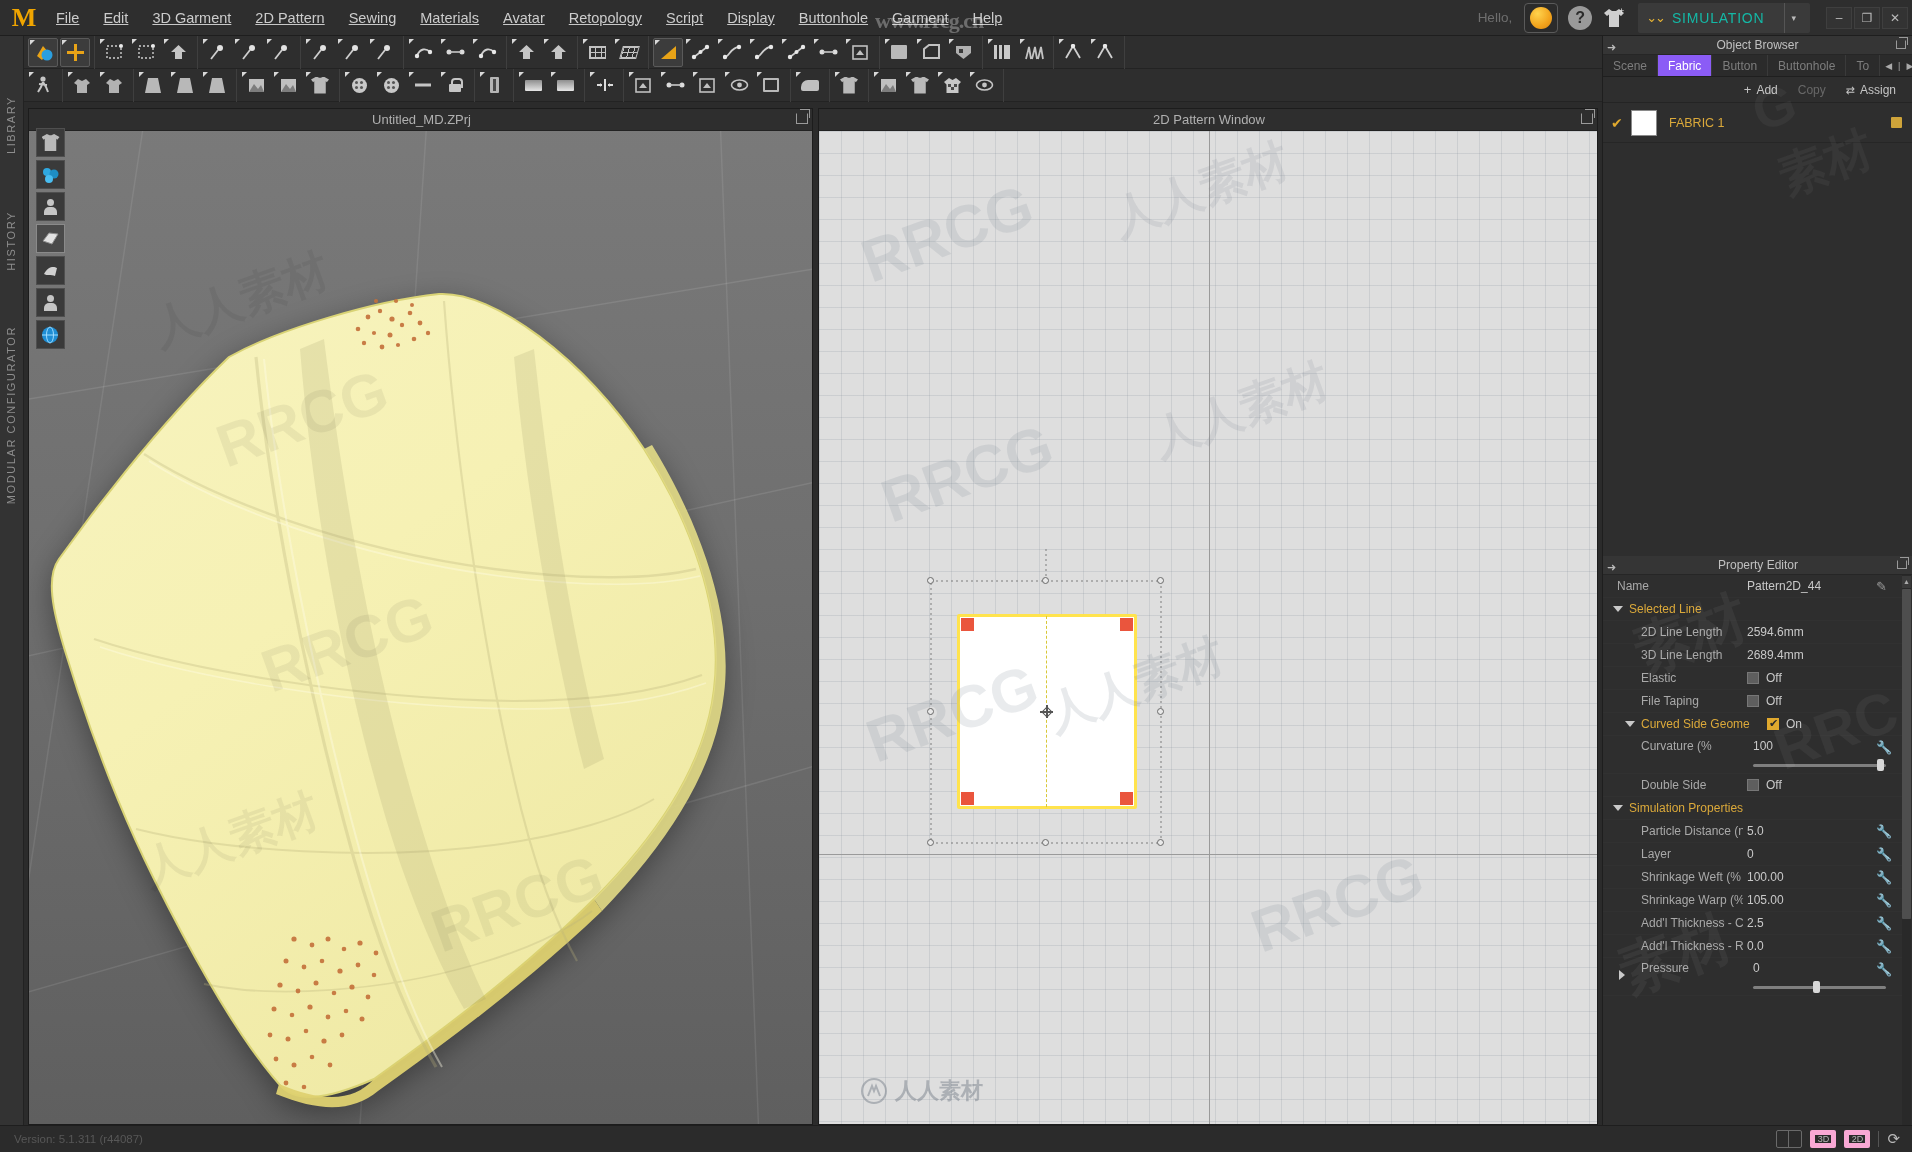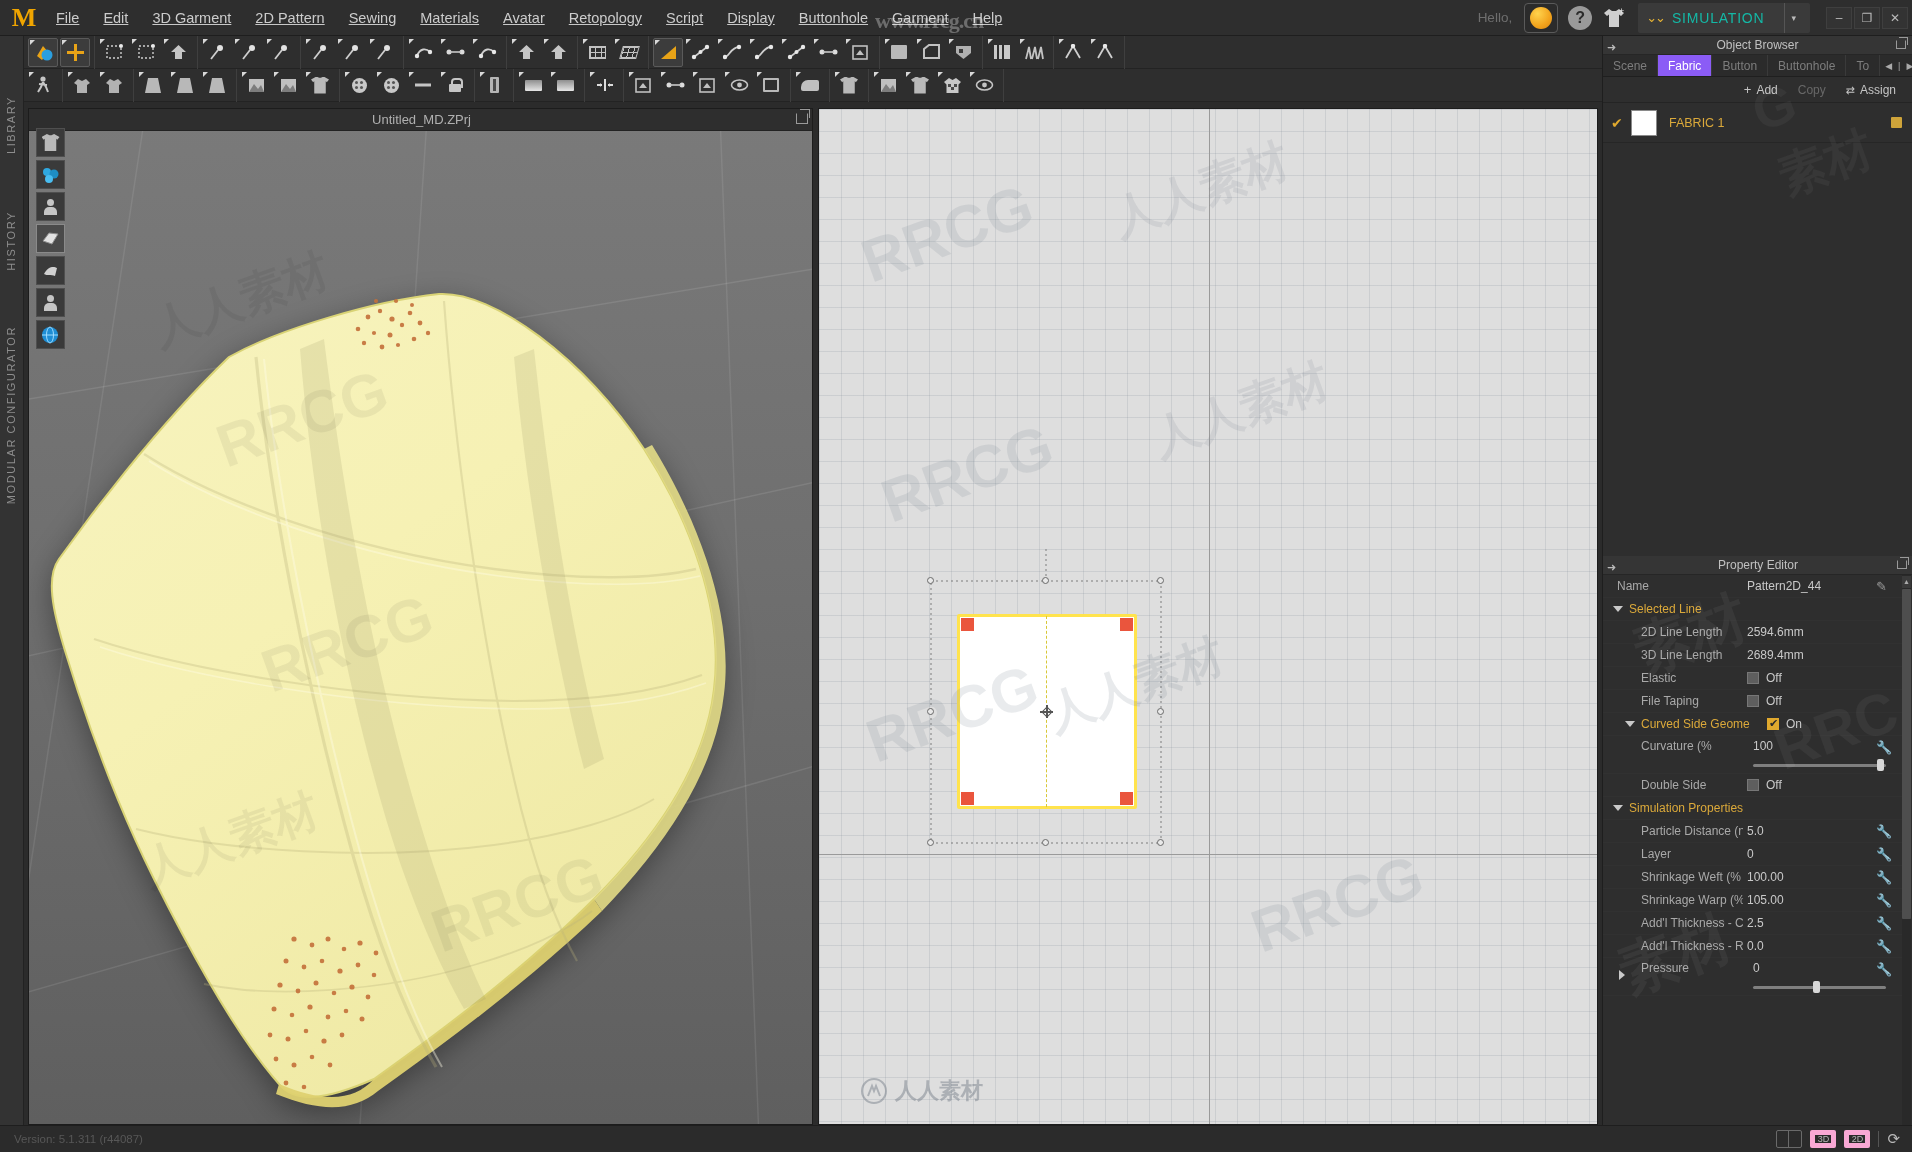--- a/index.html
+++ b/index.html
@@ -1039,20 +1039,24 @@
     <div class="pattern" style="left:138px;top:505px;width:180px;height:195px"></div>
     <div class="pcorner" style="left:142px;top:509px"></div>
     <div class="pcorner" style="left:301px;top:509px"></div>
     <div class="pcorner" style="left:142px;top:683px"></div>
     <div class="pcorner" style="left:301px;top:683px"></div>
     <div class="pmid" style="left:227px;top:507px;height:191px"></div>
     <div class="pivot" style="left:221px;top:596px">
       <div class="pivot-dia"></div>
     </div>
 
+    <div class="vp-title" style="left:0;top:0;width:780px">
+      <span>2D Pattern Window</span>
+      <span class="vp-pop"></span>
+    </div>
 
     <span class="wm" style="left:40px;top:90px;font-size:60px;color:rgba(120,130,140,0.16);transform:rotate(-20deg)">RRCG</span>
     <span class="wm" style="left:290px;top:50px;font-size:46px;color:rgba(120,130,140,0.15);transform:rotate(-20deg)">人人素材</span>
     <span class="wm" style="left:60px;top:330px;font-size:60px;color:rgba(120,130,140,0.16);transform:rotate(-20deg)">RRCG</span>
     <span class="wm" style="left:330px;top:270px;font-size:46px;color:rgba(120,130,140,0.15);transform:rotate(-20deg)">人人素材</span>
     <span class="wm" style="left:45px;top:570px;font-size:60px;color:rgba(120,130,140,0.16);transform:rotate(-20deg)">RRCG</span>
     <span class="wm" style="left:225px;top:545px;font-size:46px;color:rgba(120,130,140,0.17);transform:rotate(-20deg)">人人素材</span>
     <span class="wm" style="left:430px;top:760px;font-size:60px;color:rgba(120,130,140,0.16);transform:rotate(-20deg)">RRCG</span>
 
     <div class="wm-bot" style="left:42px;bottom:18px">

